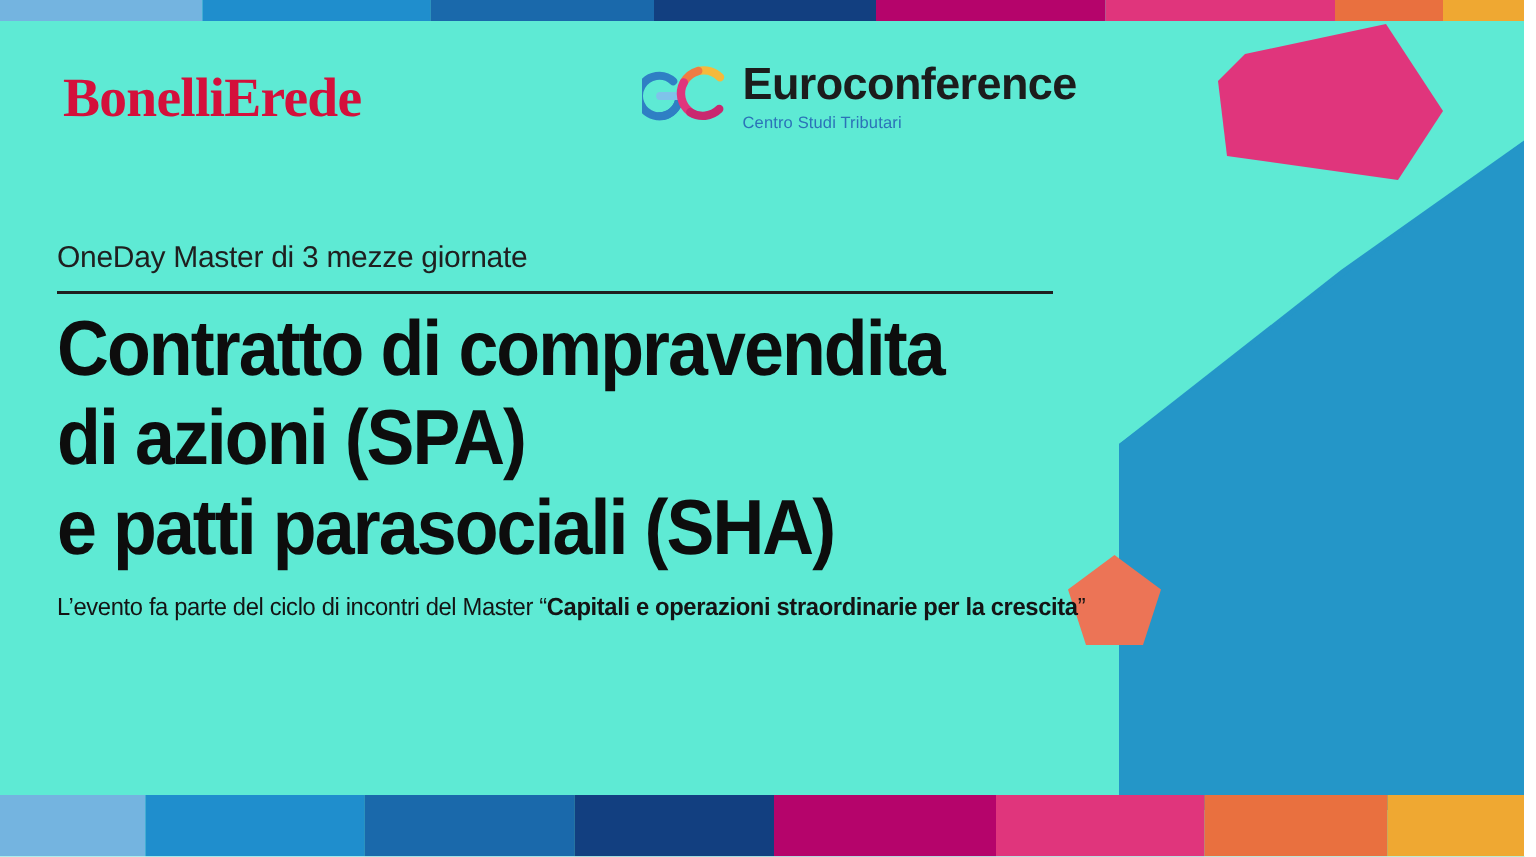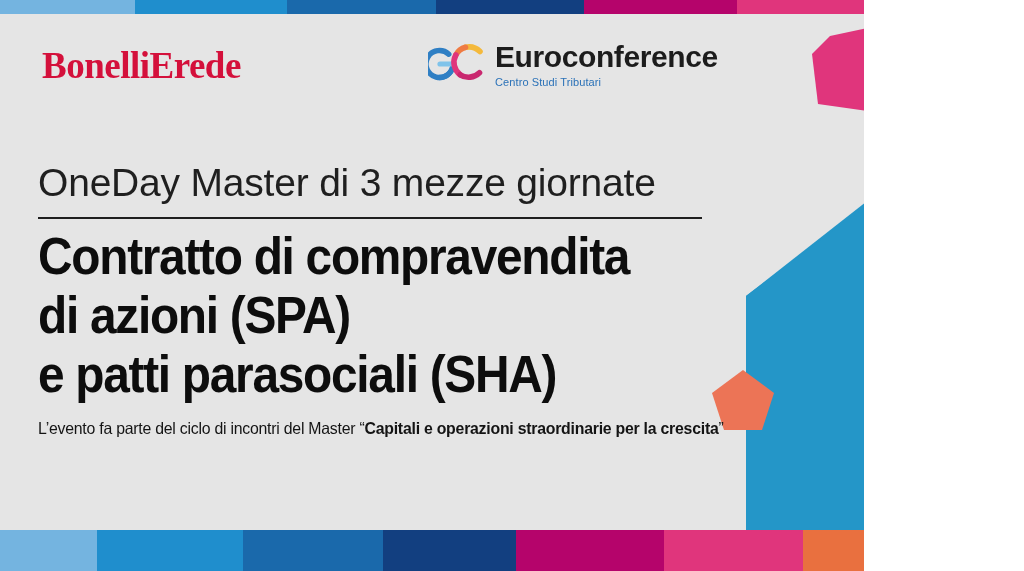--- a/index.html
+++ b/index.html
@@ -5,23 +5,23 @@
   html, body {
     margin: 0;
     padding: 0;
     background: #ffffff;
   }
   body {
     font-family: "Liberation Sans", sans-serif;
   }
   #poster {
     position: relative;
-    width: 864px;
+    width: 1016px;
     height: 571px;
-    background: #e5e5e5;
+    background: #5eead4;
     overflow: hidden;
     text-decoration: underline;
   }
 
   
   .colorbar {
     position: absolute;
     left: 0;
     width: 1024px;
     display: flex;
@@ -90,21 +90,21 @@
   
   .content {
     position: absolute;
     left: 38px;
     top: 160px;
     width: 700px;
     z-index: 6;
   }
   .eyebrow {
     font-family: "Liberation Sans", sans-serif;
-    font-size: 39px;
+    font-size: 20px;
     font-weight: 400;
     color: #1f1f1f;
     letter-spacing: -0.2px;
     line-height: 1.2;
     white-space: nowrap;
   }
   .rule {
     height: 2px;
     background: #1f1f1f;
     margin-top: 10px;

